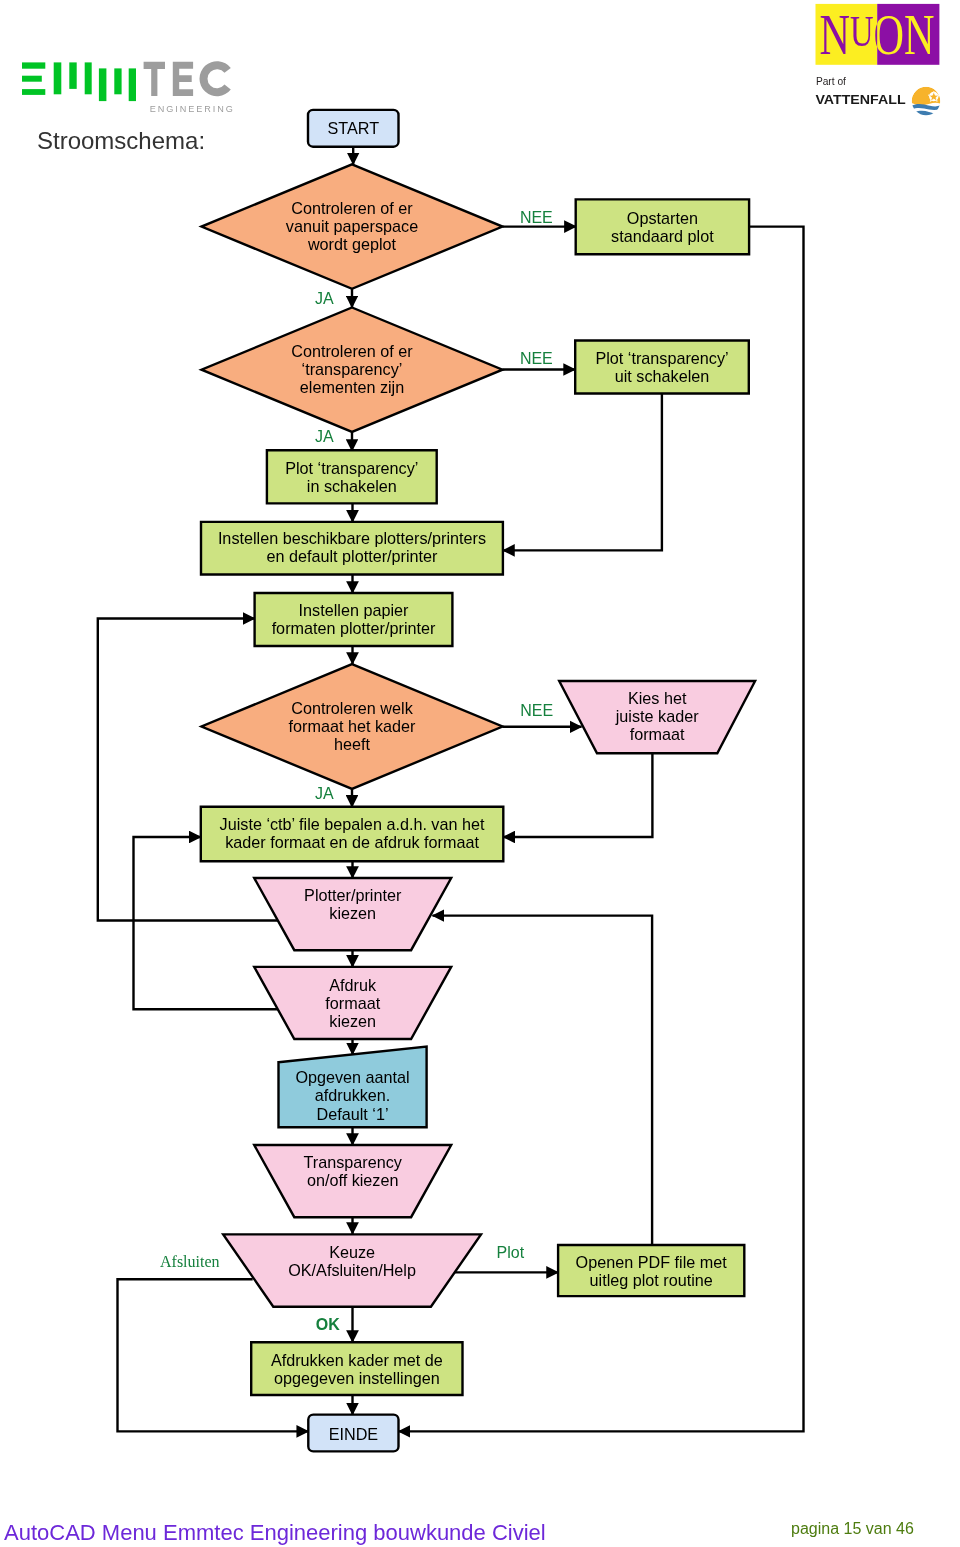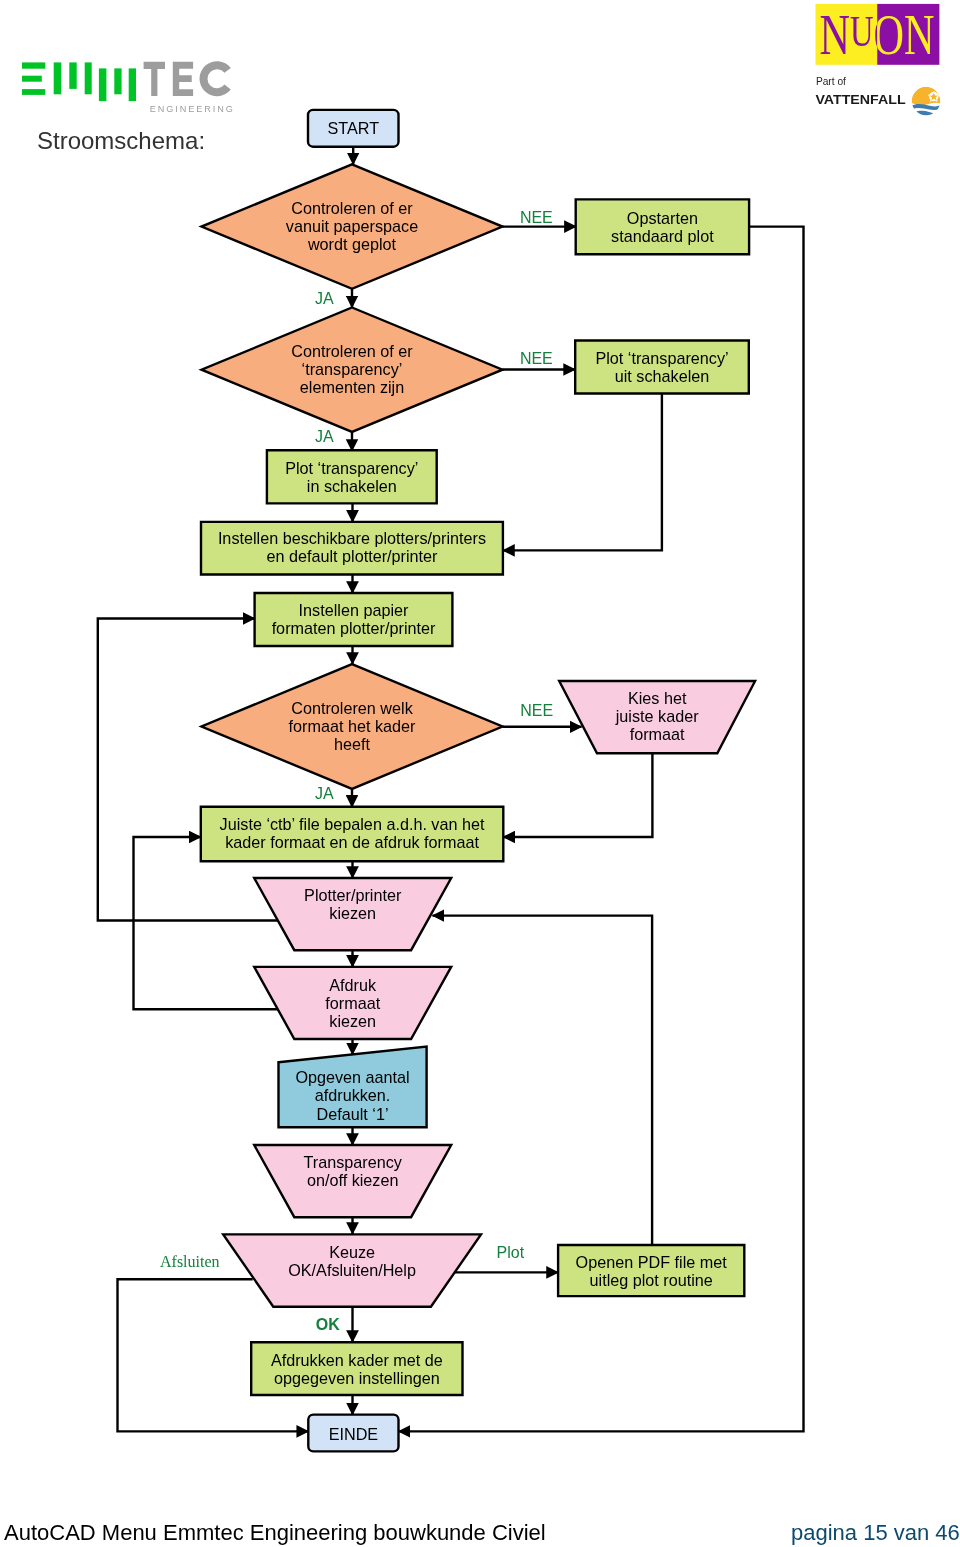--- a/index.html
+++ b/index.html
@@ -8,22 +8,22 @@
   .abs{position:absolute;}
   #chart{position:absolute;left:0;top:0;width:960px;height:1547px;}
   .nodetext{font-family:"Liberation Sans",sans-serif;font-size:16.2px;fill:#000;text-anchor:middle;}
   .shape{stroke:#000;stroke-width:2.4;stroke-linejoin:miter;}
   .conn{stroke:#000;stroke-width:2.4;fill:none;stroke-linejoin:miter;stroke-linecap:butt;}
   .elbl{font-size:16px;color:#15803d;white-space:nowrap;line-height:1;}
   #emmtec{left:11px;top:55px;}
   #nuon{left:810px;top:0px;}
   #stroomschema{left:5px;top:127px;font-size:24px;color:#333;
                 font-family:"Liberation Sans",sans-serif;white-space:nowrap;margin-left:32px;}
-  #footleft{left:4px;top:1520px;font-size:22px;color:#000000;white-space:nowrap;}
-  #footright{left:791px;top:1520px;font-size:22px;color:#0c4a6e;white-space:nowrap;}
+  #footleft{left:4px;top:1520px;font-size:22px;color:#6d28d9;white-space:nowrap;}
+  #footright{left:791px;top:1520px;font-size:16px;color:#4d7c0f;white-space:nowrap;}
 </style>
 </head>
 <body>
 
 <svg id="chart" viewBox="0 0 960 1547">
 <defs>
       <marker id="ah" viewBox="0 0 12 12" refX="11.2" refY="6" markerWidth="5.3" markerHeight="5.3" orient="auto-start-reverse" markerUnits="strokeWidth">
         <path d="M0 0 L12 6 L0 12 Z" fill="#000"></path>
       </marker>
     </defs>

